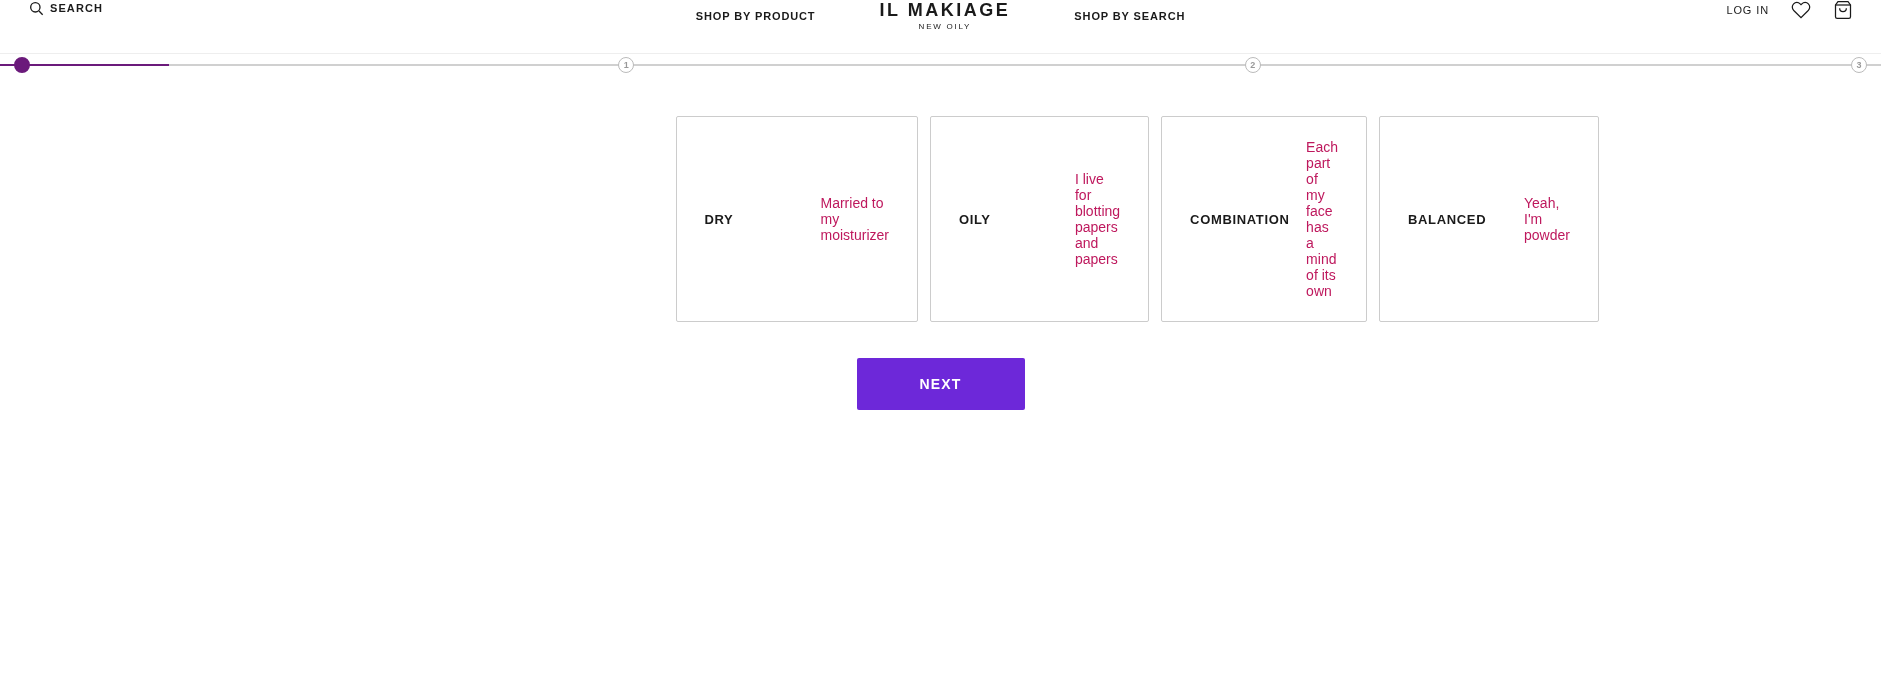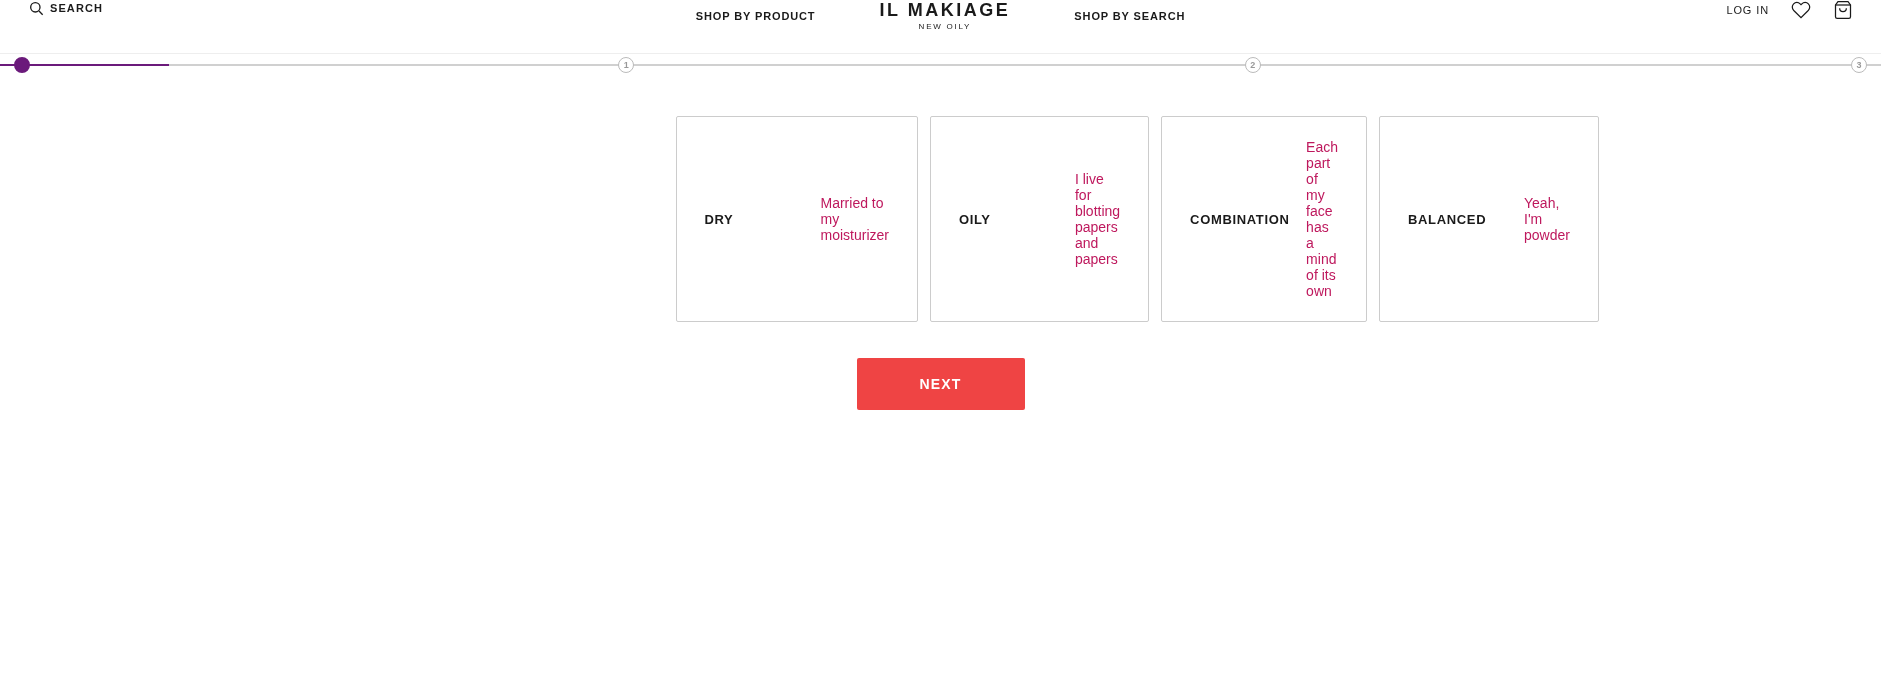--- a/index.html
+++ b/index.html
@@ -73,21 +73,21 @@
     }
 
     
     .next-btn-container {
       margin-top: 36px;
       display: flex;
       justify-content: center;
     }
 
     .next-btn {
-      background: #ef4444;
+      background: #6d28d9;
       color: #ffffff;
       border: none;
       padding: 18px 0;
       width: 168px;
       font-size: 14px;
       font-weight: 700;
       letter-spacing: 0.08em;
       text-transform: uppercase;
       cursor: pointer;
       border-radius: 2px;

